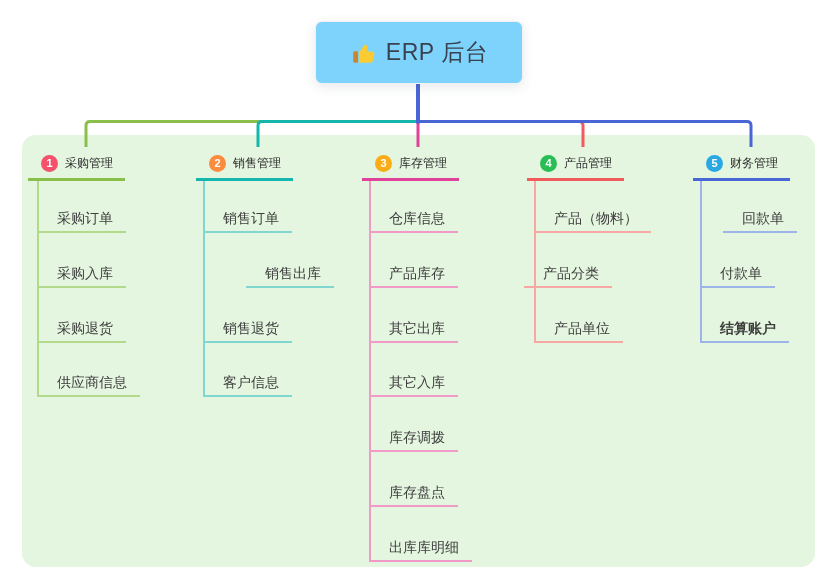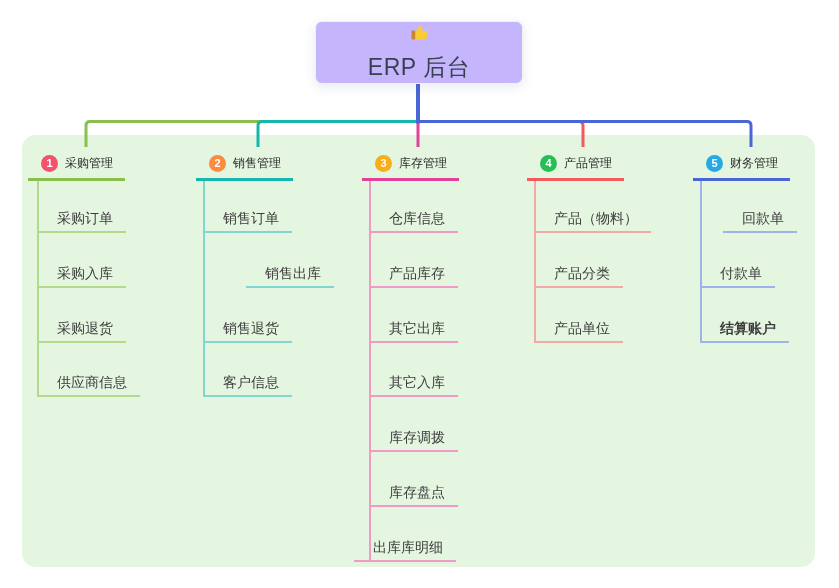--- a/index.html
+++ b/index.html
@@ -8,24 +8,24 @@
     font-family:"Liberation Sans","DejaVu Sans",sans-serif;
     background:#fff;
   }
   .panel{
     position:absolute;left:22px;top:135px;width:793px;height:432px;
     border-radius:14px;
   }
   svg.connectors{position:absolute;left:0;top:0;z-index:2;}
   .root-node{
     position:absolute;left:315px;top:21px;width:206px;height:61px;
-    background:#c4b5fd;border:1px solid #f1f1f3;border-radius:7px;
+    background:#7dd3fc;border:1px solid #f1f1f3;border-radius:7px;
     box-shadow:0 3px 12px rgba(60,70,90,.12);
     display:flex;align-items:center;justify-content:center;gap:10px;
-    z-index:3;cursor:default;flex-direction:column;
+    z-index:3;cursor:default;
   }
   .root-title{font-size:23px;color:#39404F;font-weight:500;letter-spacing:.5px;}
   .topic{
     position:absolute;top:150px;height:26px;z-index:3;
     display:flex;align-items:center;
     padding:0 12px 2px 13px;border-bottom:3px solid #000;
   }
   .topic-label{font-size:12px;color:#2b2b2b;margin-left:7px;white-space:nowrap;}
   .badge{
     width:17px;height:17px;border-radius:50%;flex:0 0 17px;
@@ -81,28 +81,28 @@
         <span class="badge" style="background: rgb(251, 173, 23);">3</span>
         <span class="topic-label">库存管理</span>
       </div>
       <div class="vline" style="left: 369px; top: 179px; height: 382.8px; background: rgb(242, 154, 199);"></div>
       <div class="child" style="left: 370px; top: 206px; border-bottom-color: rgb(242, 154, 199); text-align: right;">仓库信息</div>
       <div class="child" style="left: 370px; top: 261px; border-bottom-color: rgb(242, 154, 199);">产品库存</div>
       <div class="child" style="left: 370px; top: 316px; border-bottom-color: rgb(242, 154, 199);">其它出库</div>
       <div class="child" style="left: 370px; top: 370px; border-bottom-color: rgb(242, 154, 199);">其它入库</div>
       <div class="child" style="left: 370px; top: 425px; border-bottom-color: rgb(242, 154, 199);">库存调拨</div>
       <div class="child" style="left: 370px; top: 480px; border-bottom-color: rgb(242, 154, 199);">库存盘点</div>
-      <div class="child" style="left: 354px; top: 535px; border-bottom-color: rgb(242, 154, 199);">出库库明细</div>
+      <div class="child" style="left: 370px; top: 535px; border-bottom-color: rgb(242, 154, 199);">出库库明细</div>
       <div class="topic" style="left: 527px; border-bottom-color: rgb(241, 91, 91);">
         <span class="badge" style="background: rgb(41, 189, 86);">4</span>
         <span class="topic-label">产品管理</span>
       </div>
       <div class="vline" style="left: 534px; top: 179px; height: 163.6px; background: rgb(247, 167, 164);"></div>
       <div class="child" style="left: 535px; top: 206px; border-bottom-color: rgb(247, 167, 164);">产品（物料）</div>
-      <div class="child" style="left: 535px; top: 261px; border-bottom-color: rgb(247, 167, 164);">产品分类</div>
+      <div class="child" style="left: 524px; top: 261px; border-bottom-color: rgb(247, 167, 164);">产品分类</div>
       <div class="child" style="left: 535px; top: 316px; border-bottom-color: rgb(247, 167, 164);">产品单位</div>
       <div class="topic" style="left: 693px; border-bottom-color: rgb(74, 102, 214);">
         <span class="badge" style="background: rgb(41, 169, 227);">5</span>
         <span class="topic-label">财务管理</span>
       </div>
       <div class="vline" style="left: 700px; top: 179px; height: 163.6px; background: rgb(157, 180, 233);"></div>
       <div class="child" style="left: 723px; top: 206px; border-bottom-color: rgb(157, 180, 233);">回款单</div>
       <div class="child" style="left: 701px; top: 261px; border-bottom-color: rgb(157, 180, 233);">付款单</div>
       <div class="child" style="left: 701px; top: 316px; border-bottom-color: rgb(157, 180, 233); font-weight: bold;">结算账户</div>
     </div>

